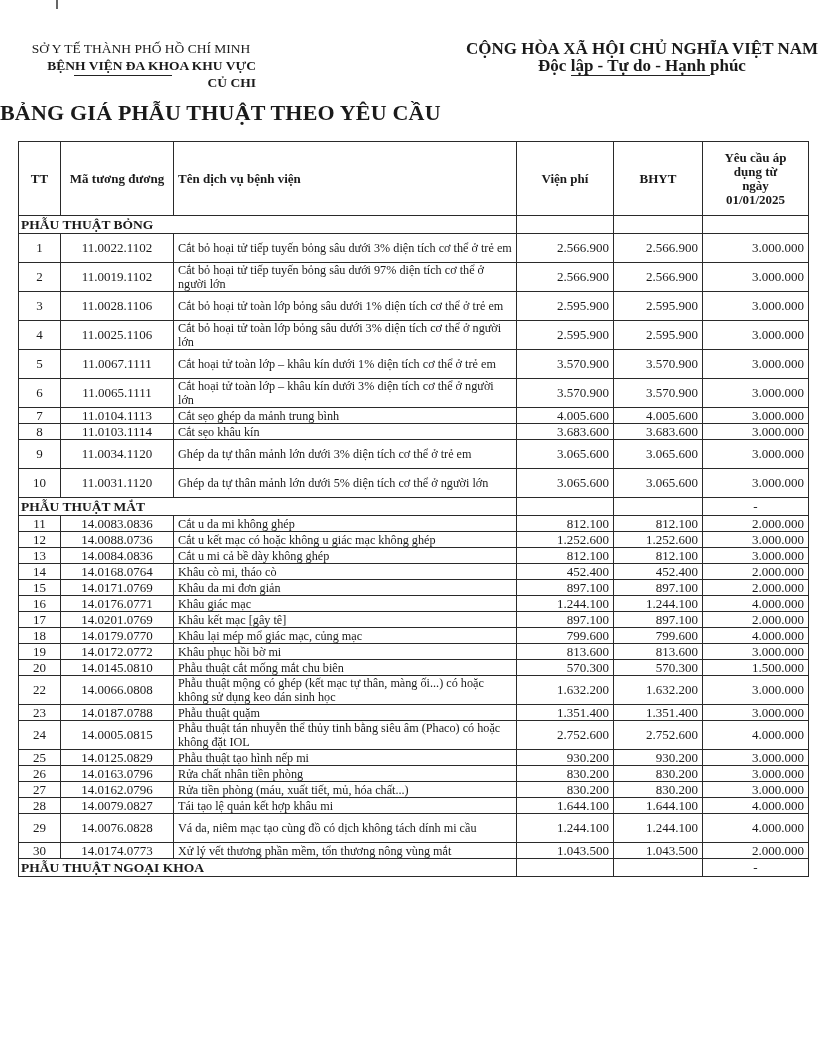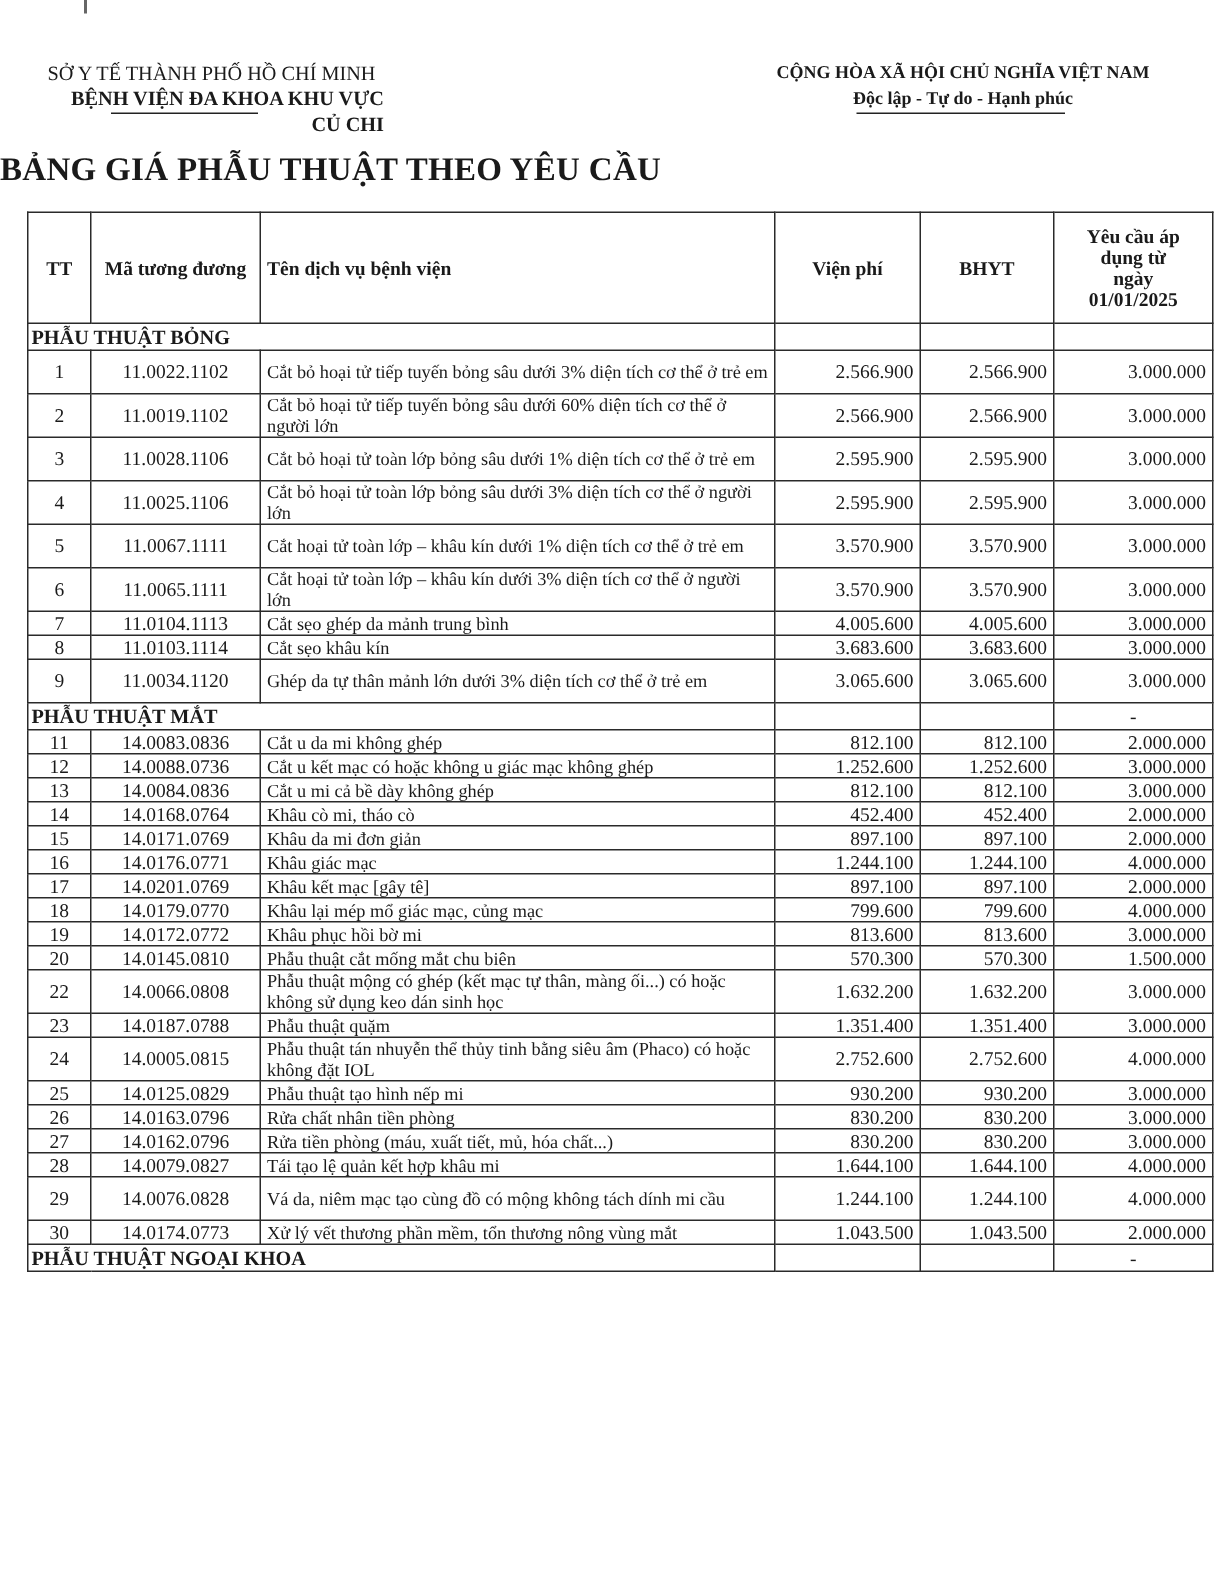--- a/index.html
+++ b/index.html
@@ -2,21 +2,21 @@
 <html><head>
 <meta charset="utf-8">
 <style>
   html, body { margin:0; padding:0; background:#ffffff; }
   body { width:821px; height:1049px; position:relative; overflow:hidden;
          font-family:"Liberation Serif", "DejaVu Serif", serif; color:#1a1a1a; }
   .hdr-left { position:absolute; left:26px; top:40px; width:230px; text-align:center; font-size:13.5px; line-height:17px; }
   .hdr-left .l1 { font-weight:normal; }
   .hdr-left .l2 { font-weight:bold;text-align:right; }
   .hdr-left .ul { position:absolute; left:48px; top:35px; width:98px; height:1px; background:#222; }
-  .hdr-right { position:absolute; left:462px; top:40px; width:360px; text-align:center; font-size:12px; line-height:17px; font-weight:bold; }
+  .hdr-right { position:absolute; left:462px; top:40px; width:360px; text-align:center; font-size:17px; line-height:17px; font-weight:bold; }
   .hdr-right .ul { position:absolute; left:109px; top:35px; width:139px; height:1px; background:#222; }
   .title { position:absolute; left:0; top:100px; width:821px; text-align:left; font-size:22px; font-weight:bold; letter-spacing:0.2px; }
   .tick { position:absolute; left:56px; top:0px; width:2px; height:9px; background:#666; }
 
   table.price { position:absolute; left:18px; top:141px; border-collapse:collapse; table-layout:fixed; width:790px; font-size:13px; }
   table.price td, table.price th { border:1px solid #2a2a2a; padding:0 4px; vertical-align:middle; line-height:14px; overflow:hidden; }
   table.price th { font-weight:bold; font-size:13px; }
   col.c-tt { width:42px; } col.c-ma { width:113px; } col.c-ten { width:343px; }
   col.c-vp { width:97px; } col.c-bh { width:89px; } col.c-yc { width:106px; }
   tr.head th { height:73px; }
@@ -89,21 +89,21 @@
         <td class="tt">1</td>
         <td class="ma">11.0022.1102</td>
         <td class="ten">Cắt bỏ hoại tử tiếp tuyến bỏng sâu dưới 3% diện tích cơ thể ở trẻ em</td>
         <td class="num">2.566.900</td>
         <td class="num">2.566.900</td>
         <td class="num">3.000.000</td>
       </tr>
       <tr class="r2">
         <td class="tt">2</td>
         <td class="ma">11.0019.1102</td>
-        <td class="ten">Cắt bỏ hoại tử tiếp tuyến bỏng sâu dưới 60% diện tích cơ thể ở người lớn</td>
+        <td class="ten">Cắt bỏ hoại tử tiếp tuyến bỏng sâu dưới 97% diện tích cơ thể ở người lớn</td>
         <td class="num">2.566.900</td>
         <td class="num">2.566.900</td>
         <td class="num">3.000.000</td>
       </tr>
       <tr class="r2">
         <td class="tt">3</td>
         <td class="ma">11.0028.1106</td>
         <td class="ten">Cắt bỏ hoại tử toàn lớp bỏng sâu dưới 1% diện tích cơ thể ở trẻ em</td>
         <td class="num">2.595.900</td>
         <td class="num">2.595.900</td>
@@ -146,20 +146,28 @@
         <td class="ma">11.0103.1114</td>
         <td class="ten">Cắt sẹo khâu kín</td>
         <td class="num">3.683.600</td>
         <td class="num">3.683.600</td>
         <td class="num">3.000.000</td>
       </tr>
       <tr class="r2">
         <td class="tt">9</td>
         <td class="ma">11.0034.1120</td>
         <td class="ten">Ghép da tự thân mảnh lớn dưới 3% diện tích cơ thể ở trẻ em</td>
+        <td class="num">3.065.600</td>
+        <td class="num">3.065.600</td>
+        <td class="num">3.000.000</td>
+      </tr>
+      <tr class="r2">
+        <td class="tt">10</td>
+        <td class="ma">11.0031.1120</td>
+        <td class="ten">Ghép da tự thân mảnh lớn dưới 5% diện tích cơ thể ở người lớn</td>
         <td class="num">3.065.600</td>
         <td class="num">3.065.600</td>
         <td class="num">3.000.000</td>
       </tr>
       <tr class="sec">
         <td colspan="3" class="sec-label">PHẪU THUẬT MẮT</td>
         <td></td>
         <td></td>
         <td class="dash">-</td>
       </tr>
@@ -295,21 +303,21 @@
         <td class="tt">28</td>
         <td class="ma">14.0079.0827</td>
         <td class="ten">Tái tạo lệ quản kết hợp khâu mi</td>
         <td class="num">1.644.100</td>
         <td class="num">1.644.100</td>
         <td class="num">4.000.000</td>
       </tr>
       <tr class="r2">
         <td class="tt">29</td>
         <td class="ma">14.0076.0828</td>
-        <td class="ten">Vá da, niêm mạc tạo cùng đồ có mộng không tách dính mi cầu</td>
+        <td class="ten">Vá da, niêm mạc tạo cùng đồ có dịch không tách dính mi cầu</td>
         <td class="num">1.244.100</td>
         <td class="num">1.244.100</td>
         <td class="num">4.000.000</td>
       </tr>
       <tr class="r1">
         <td class="tt">30</td>
         <td class="ma">14.0174.0773</td>
         <td class="ten">Xử lý vết thương phần mềm, tổn thương nông vùng mắt</td>
         <td class="num">1.043.500</td>
         <td class="num">1.043.500</td>

